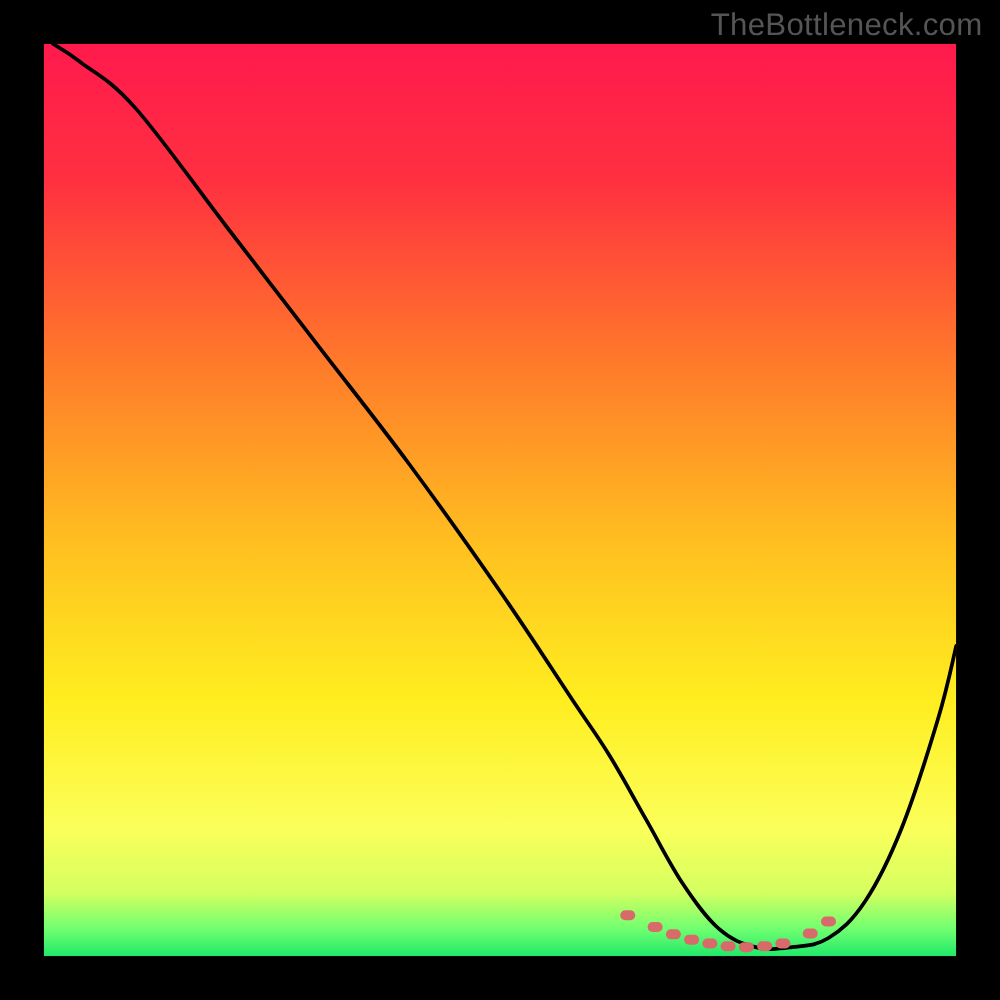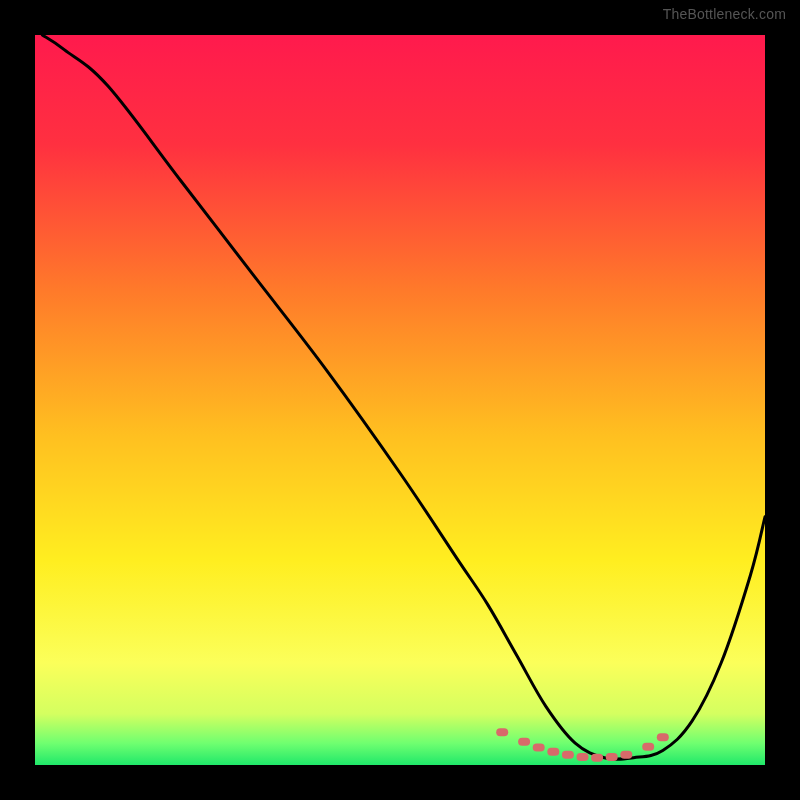--- a/index.html
+++ b/index.html
@@ -15,21 +15,21 @@
     position: relative;
     width: 800px;
     height: 800px;
     background: #000;
   }
   .watermark {
     position: absolute;
     top: 6px;
     right: 14px;
     color: #555;
-    font-size: 14px;
+    font-size: 25px;
     font-weight: 400;
     letter-spacing: 0.2px;
     z-index: 10;
   }
   .plot {
     position: absolute;
     left: 35px;
     top: 35px;
     width: 730px;
     height: 730px;

